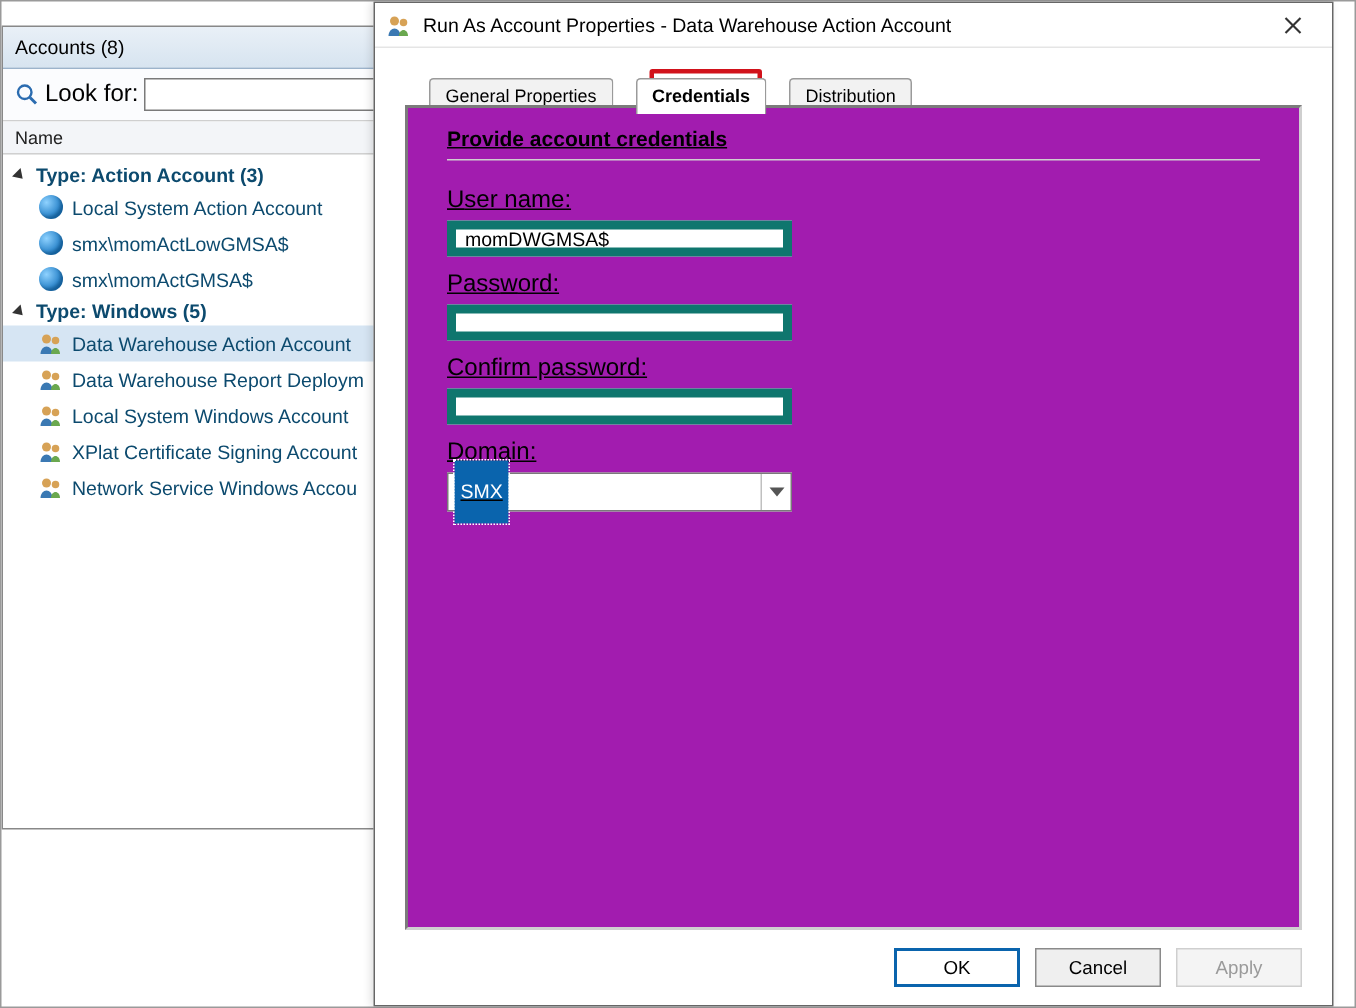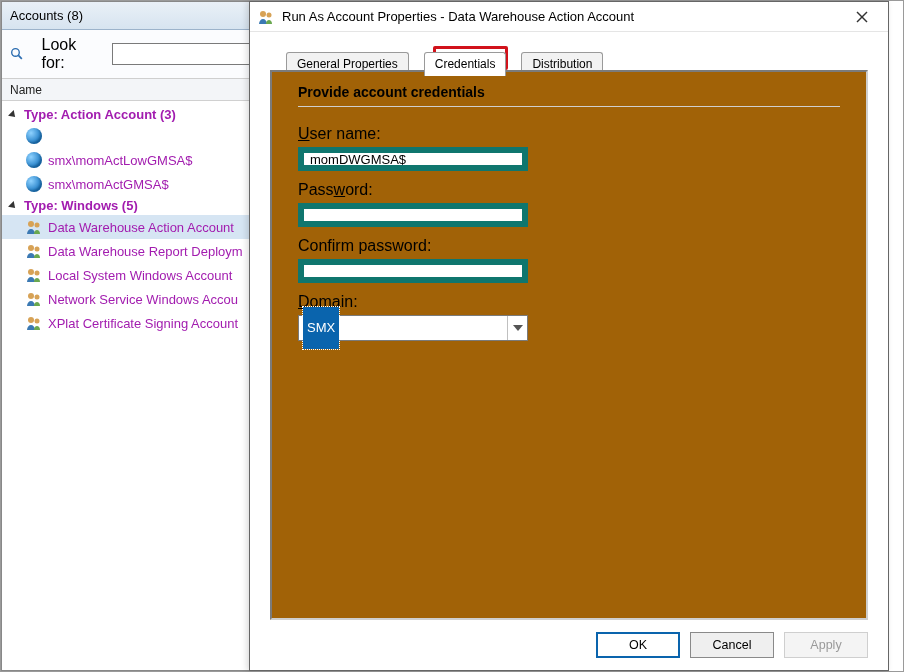--- a/index.html
+++ b/index.html
@@ -1,41 +1,41 @@
 <!DOCTYPE html>
 <html><head>
 <meta charset="utf-8">
 <style>
   * { box-sizing: border-box; font-family: "Segoe UI", Tahoma, sans-serif; }
   html, body { margin:0; padding:0; width:904px; height:672px; overflow:hidden; background:#fff; }
   .app { position:relative; width:904px; height:672px; background:#fff; border:1px solid #9a9a9a; }
 
   
   .pane {
-    position:absolute; left:0; top:0; width:285px; height:670px;
+    position:absolute; left:0; top:16px; width:285px; height:536px;
     border:1px solid #888; background:#fff;
   }
   .pane-header {
     height:28px; line-height:28px; padding-left:8px;
     background:linear-gradient(#e9f0f7,#d7e4f0);
     border-bottom:1px solid #9cb3cb; font-size:13px; color:#000;
   }
   .lookfor {
-    display:flex; align-items:center; gap:18px; padding:6px 8px;
+    display:flex; align-items:center; gap:4px; padding:6px 8px;
     border-bottom:1px solid #cfcfcf; background:#fbfcfe;
   }
   .lookfor-input {
     flex:1; height:22px; border:1px solid #7a7a7a; font-size:12px; padding:0 4px;
   }
   .mag-icon { width:16px; height:16px; display:inline-block; }
   .col-header {
     height:22px; line-height:22px; padding-left:8px; font-size:12px; color:#222;
     border-bottom:1px solid #d0d0d0; background:#f3f5f8;
   }
-  .tree { padding:4px 0; font-size:13px; color:#a21caf; }
+  .tree { padding:4px 0; font-size:13px; color:#0c4a6e; }
   .group {
     display:flex; align-items:center; gap:6px; padding:2px 6px; font-weight:bold;
   }
   .tri { width:0;height:0;border-left:6px solid #333;border-top:4px solid transparent;border-bottom:4px solid transparent; transform:rotate(45deg); margin:0 2px; }
   .item {
     display:flex; align-items:center; gap:6px; padding:2px 4px 2px 24px; height:24px;
     white-space:nowrap; overflow:hidden;
   }
   .item.selected { background:#d6e5f3; }
   .globe {
@@ -63,28 +63,28 @@
     font-size:14px; color:#333; cursor:default;
   }
   .tabstrip {
     display:flex; align-items:flex-end; gap:16px; padding:16px 0 0 36px; height:44px;
   }
   .tab {
     height:24px; line-height:22px; padding:0 10px; font-size:12px; color:#000;
     border:1px solid #9a9a9a; border-bottom:none; background:#f2f2f2;
     border-radius:3px 3px 0 0; margin-right:-1px;
   }
-  .tab.active { background:#fff; position:relative; z-index:2; }
+  .tab.active { background:#fff; position:relative; z-index:2;font-weight:bold; }
   .tab-highlight {
     position:absolute; border:3px solid #d1121b; pointer-events:none;
     left:432px; top:45px; width:75px; height:24px; border-radius:2px;
   }
   .tabbody {
     position:absolute; left:20px; right:20px; top:68px; bottom:50px;
-    border:2px inset #cfcfcf; background:#a16207; padding:10px 26px;
+    border:2px inset #cfcfcf; background:#a21caf; padding:10px 26px;text-decoration:underline;
   }
   .section-title { font-weight:bold; font-size:14px; padding:2px 0 6px 0; }
   .hr { border-top:1px solid #cfcfcf; margin-bottom:18px; }
   .instr { font-size:13px; margin-bottom:22px; }
   .lbl { font-size:16px; margin:10px 0 4px 0; }
   .u { text-decoration:underline; }
   .tfield {
     width:230px; height:24px; border:6px solid #0f766e; font-size:13px; padding:0 6px;
   }
   .combo {
@@ -128,20 +128,21 @@
 
     <div class="col-header">Name</div>
 
     <div class="tree">
       <div class="group">
         <span class="tri"></span>
         <span>Type: Action Account (3)</span>
       </div>
       <div class="item">
         <span class="globe"></span>
+        <span>Local System Action Account</span>
       </div>
       <div class="item">
         <span class="globe"></span>
         <span>smx\momActLowGMSA$</span>
       </div>
       <div class="item">
         <span class="globe"></span>
         <span>smx\momActGMSA$</span>
       </div>
 
@@ -178,30 +179,30 @@
             </svg></span>
         <span>Local System Windows Account</span>
       </div>
       <div class="item">
         <span class="person"><svg viewBox="0 0 16 16">
               <circle cx="5" cy="5" r="3" fill="#d7a256"></circle>
               <path d="M1 15c0-3 2-5 4-5s4 2 4 5" fill="#3b79b3"></path>
               <circle cx="11" cy="6" r="2.5" fill="#d7a256"></circle>
               <path d="M8 15c0-2.5 1.5-4 3-4s3 1.5 3 4" fill="#6aa84f"></path>
             </svg></span>
+        <span>XPlat Certificate Signing Account</span>
+      </div>
+      <div class="item">
+        <span class="person"><svg viewBox="0 0 16 16">
+              <circle cx="5" cy="5" r="3" fill="#d7a256"></circle>
+              <path d="M1 15c0-3 2-5 4-5s4 2 4 5" fill="#3b79b3"></path>
+              <circle cx="11" cy="6" r="2.5" fill="#d7a256"></circle>
+              <path d="M8 15c0-2.5 1.5-4 3-4s3 1.5 3 4" fill="#6aa84f"></path>
+            </svg></span>
         <span>Network Service Windows Accou</span>
-      </div>
-      <div class="item">
-        <span class="person"><svg viewBox="0 0 16 16">
-              <circle cx="5" cy="5" r="3" fill="#d7a256"></circle>
-              <path d="M1 15c0-3 2-5 4-5s4 2 4 5" fill="#3b79b3"></path>
-              <circle cx="11" cy="6" r="2.5" fill="#d7a256"></circle>
-              <path d="M8 15c0-2.5 1.5-4 3-4s3 1.5 3 4" fill="#6aa84f"></path>
-            </svg></span>
-        <span>XPlat Certificate Signing Account</span>
       </div>
     </div>
   </div>
 
   <div class="dialog">
     <div class="titlebar">
       <span class="title-icon">
         <svg viewBox="0 0 16 16">
             <circle cx="5" cy="5" r="3" fill="#d7a256"></circle>
             <path d="M1 15c0-3 2-5 4-5s4 2 4 5" fill="#3b79b3"></path>

